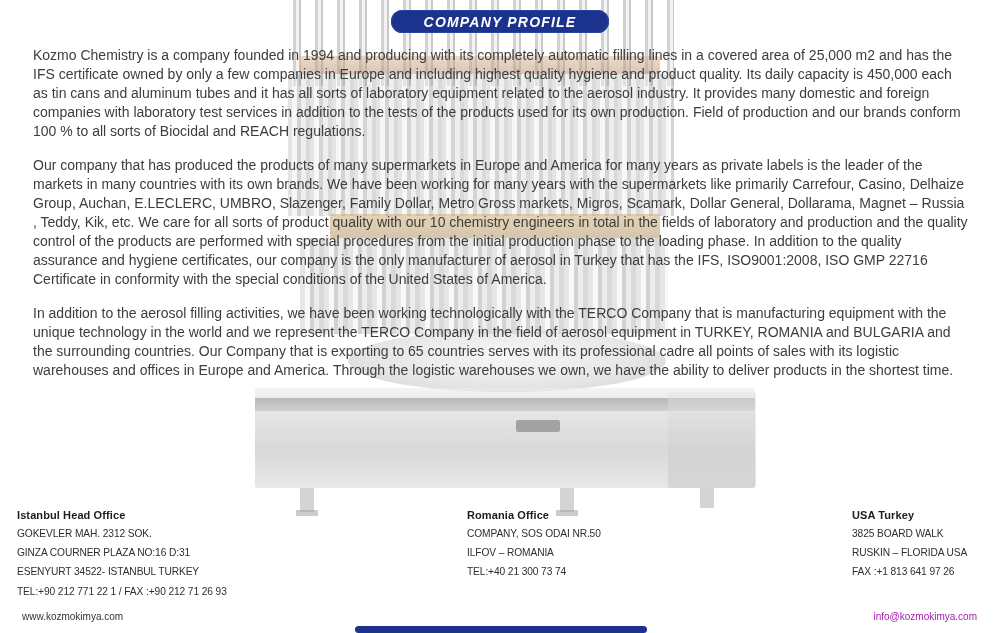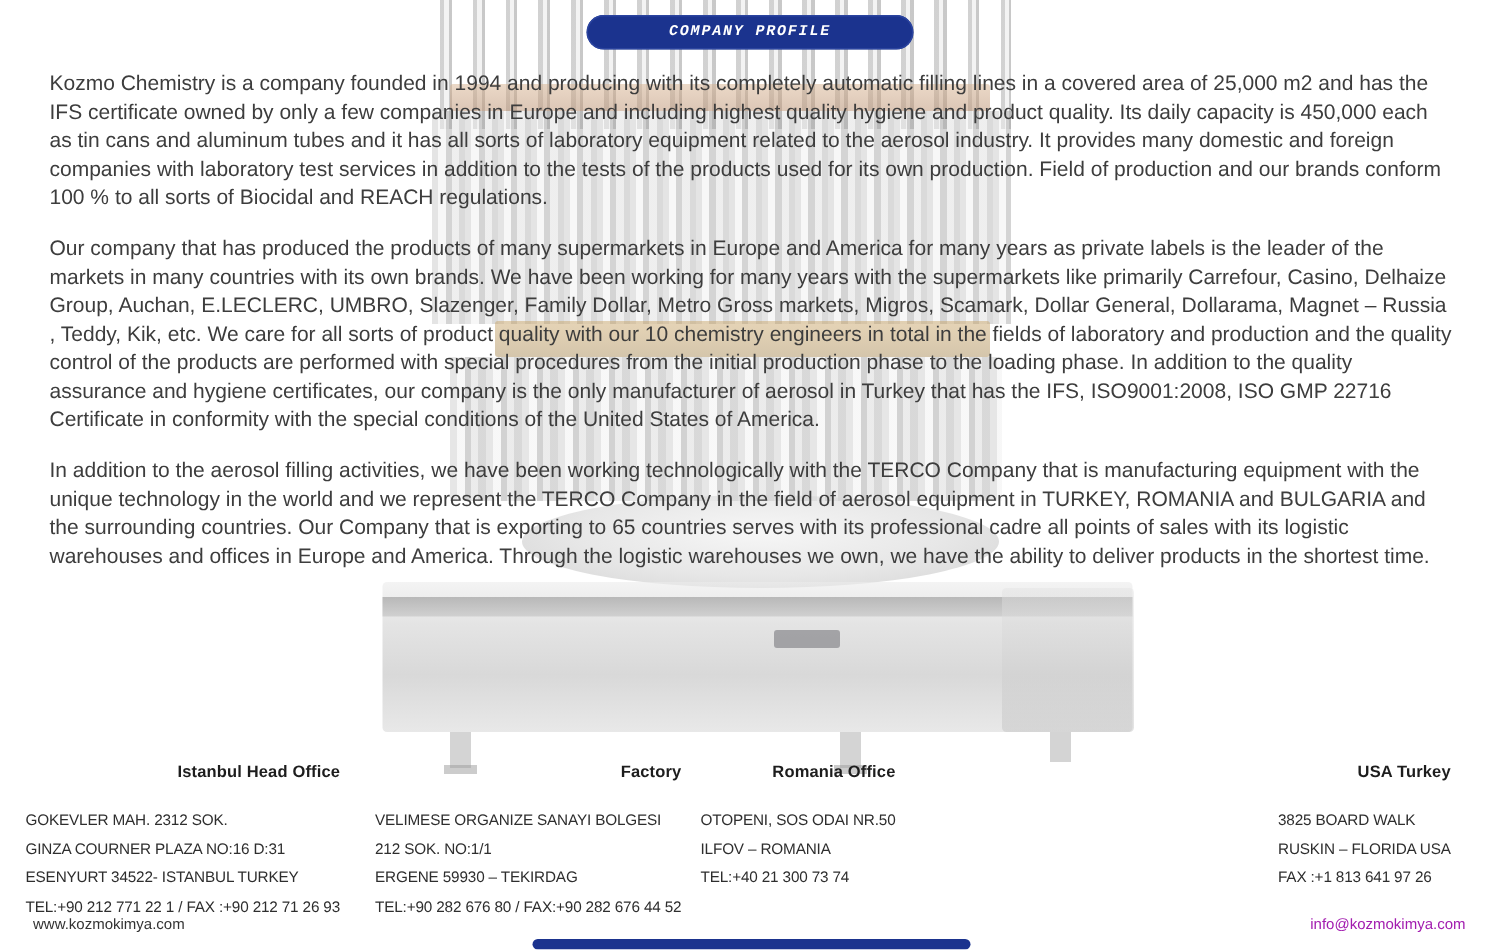--- a/index.html
+++ b/index.html
@@ -48,38 +48,38 @@
 
   
   .badge{
     position:absolute;z-index:2;top:10px;left:50%;transform:translateX(-50%);
     width:218px;height:23px;border-radius:12px;
     background:#1b338e;
     display:flex;align-items:center;justify-content:center;
     box-shadow:0 0 0 1px #2b449f inset;
   }
   .badge span{
-    font-family:Liberation Mono, monospace;
+    font-family:Liberation Sans, sans-serif;
     font-style:italic;font-weight:bold;
-    font-size:10px;letter-spacing:1.2px;color:#ffffff;white-space:nowrap;
+    font-size:14px;letter-spacing:1.2px;color:#ffffff;white-space:nowrap;
   }
 
   
   .copy{position:absolute;z-index:1;left:33px;right:32px;top:46px;}
   .copy p{
     margin:0 0 15px 0;
     font-size:14px;line-height:19px;color:#3d3d3d;
     text-align:left;
   }
 
   
   .offices{position:absolute;z-index:1;left:0;top:509px;width:1000px;height:90px;font-size:10.2px;}
   .office{position:absolute;top:0;white-space:nowrap;color:#2e2e2e;}
   .office h4{
-    margin:0 0 21px 0;font-size:11px;font-weight:bold;color:#1d1d1d;letter-spacing:.1px;text-align:right;
+    margin:0 0 7px 0;font-size:11px;font-weight:bold;color:#1d1d1d;letter-spacing:.1px;
   }
   .office .ln{display:block;margin-bottom:8.2px;letter-spacing:-0.1px;}
   .office.o1{left:17px;}
   .office.o2{left:250px;}
   .office.o3{left:467px;}
   .office.o4{left:593px;}
   .office.o5{left:852px;}
 
   
   .footer{position:absolute;z-index:1;left:0;right:0;top:609px;height:24px;font-size:10px;color:#333;}
@@ -122,30 +122,23 @@
 </div>
 
 <div class="offices">
   <div class="office o1">
     <h4>Istanbul Head Office</h4>
     <span class="ln">GOKEVLER MAH. 2312 SOK.</span>
     <span class="ln">GINZA COURNER PLAZA NO:16 D:31</span>
     <span class="ln">ESENYURT 34522- ISTANBUL TURKEY</span>
     <span class="ln">TEL:+90 212 771 22 1 / FAX :+90 212 71 26 93</span>
   </div>
-  <div class="office o2">
-    <h4>Factory</h4>
-    <span class="ln">VELIMESE ORGANIZE SANAYI BOLGESI</span>
-    <span class="ln">212 SOK. NO:1/1</span>
-    <span class="ln">ERGENE 59930 – TEKIRDAG</span>
-    <span class="ln">TEL:+90 282 676 80 / FAX:+90 282 676 44 52</span>
-  </div>
   <div class="office o3">
     <h4>Romania Office</h4>
-    <span class="ln">OTOPENI, SOS ODAI NR.50</span>
+    <span class="ln">COMPANY, SOS ODAI NR.50</span>
     <span class="ln">ILFOV – ROMANIA</span>
     <span class="ln">TEL:+40 21 300 73 74</span>
   </div>
   <div class="office o5">
     <h4>USA Turkey</h4>
     <span class="ln">3825 BOARD WALK</span>
     <span class="ln">RUSKIN – FLORIDA USA</span>
     <span class="ln">FAX :+1 813 641 97 26</span>
   </div>
 </div>

